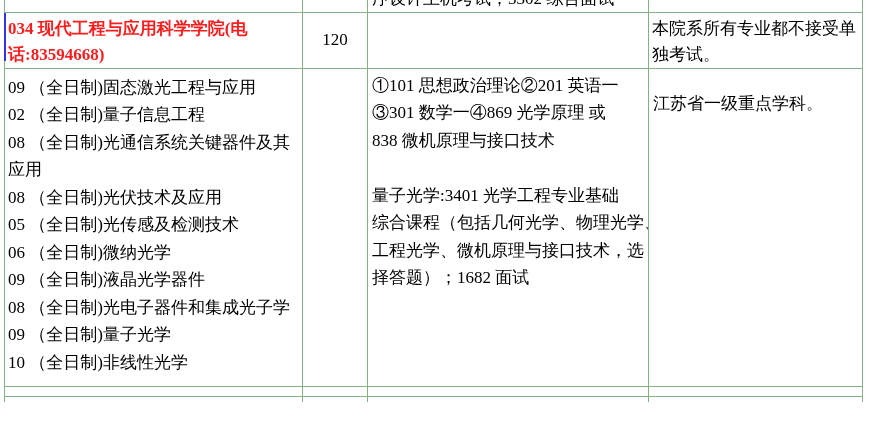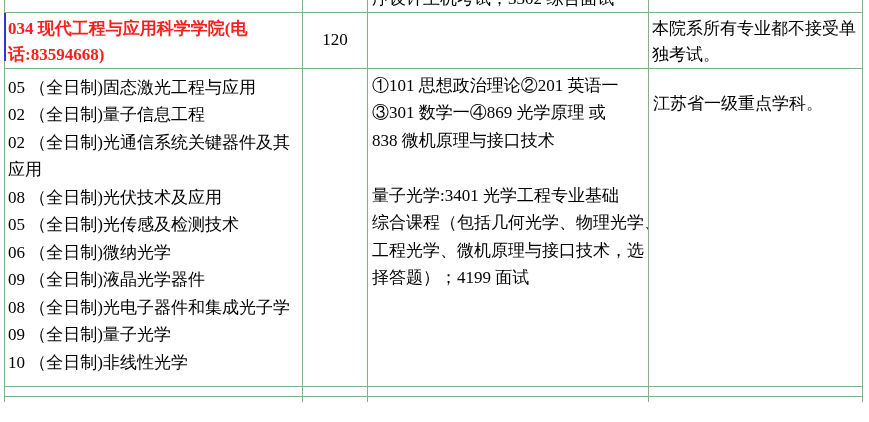--- a/index.html
+++ b/index.html
@@ -79,44 +79,44 @@
           <div class="ln2">本院系所有专业都不接受单</div>
           <div class="ln2">独考试。</div>
         </div>
       </td>
     </tr>
 
 
     <tr style="height:318px">
       <td>
         <div class="pad" style="padding-top:5px">
-          <div class="ln">05 （全日制)固态激光工程与应用</div>
+          <div class="ln">09 （全日制)固态激光工程与应用</div>
           <div class="ln">02 （全日制)量子信息工程</div>
-          <div class="ln">02 （全日制)光通信系统关键器件及其</div>
+          <div class="ln">08 （全日制)光通信系统关键器件及其</div>
           <div class="ln">应用</div>
           <div class="ln">08 （全日制)光伏技术及应用</div>
           <div class="ln">05 （全日制)光传感及检测技术</div>
           <div class="ln">06 （全日制)微纳光学</div>
           <div class="ln">09 （全日制)液晶光学器件</div>
           <div class="ln">08 （全日制)光电子器件和集成光子学</div>
           <div class="ln">09 （全日制)量子光学</div>
           <div class="ln">10 （全日制)非线性光学</div>
         </div>
       </td>
       <td></td>
       <td>
         <div class="pad" style="padding-left:4px">
           <div class="ln">①101 思想政治理论②201 英语一</div>
           <div class="ln">③301 数学一④869 光学原理 或</div>
           <div class="ln">838 微机原理与接口技术</div>
           <div class="ln"></div>
           <div class="ln">量子光学:3401 光学工程专业基础</div>
           <div class="ln">综合课程（包括几何光学、物理光学、</div>
           <div class="ln">工程光学、微机原理与接口技术，选</div>
-          <div class="ln">择答题）；4199 面试</div>
+          <div class="ln">择答题）；1682 面试</div>
         </div>
       </td>
       <td>
         <div class="pad" style="padding-top:21px;padding-left:4px">
           <div class="ln">江苏省一级重点学科。</div>
         </div>
       </td>
     </tr>
 
     <tr style="height:10px">

